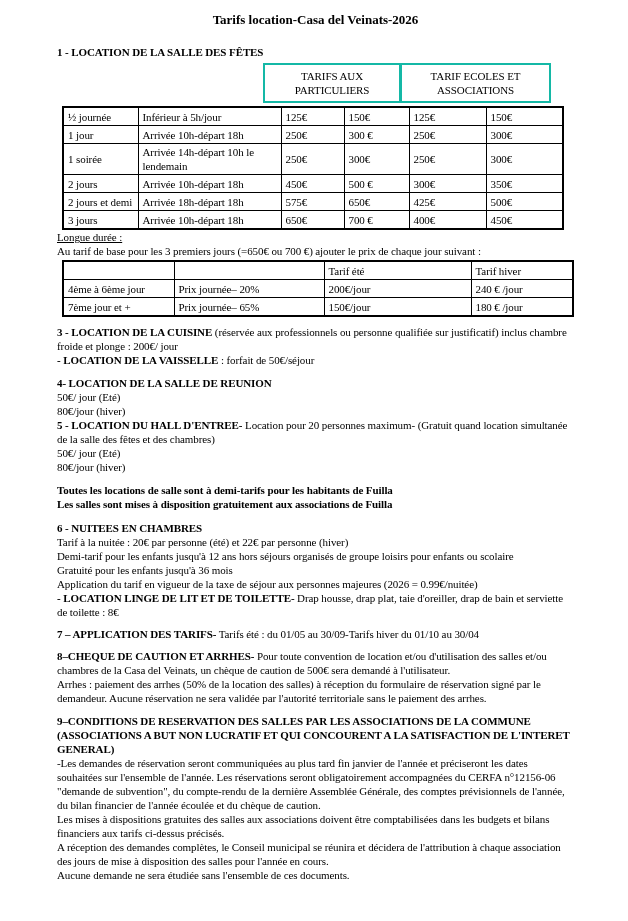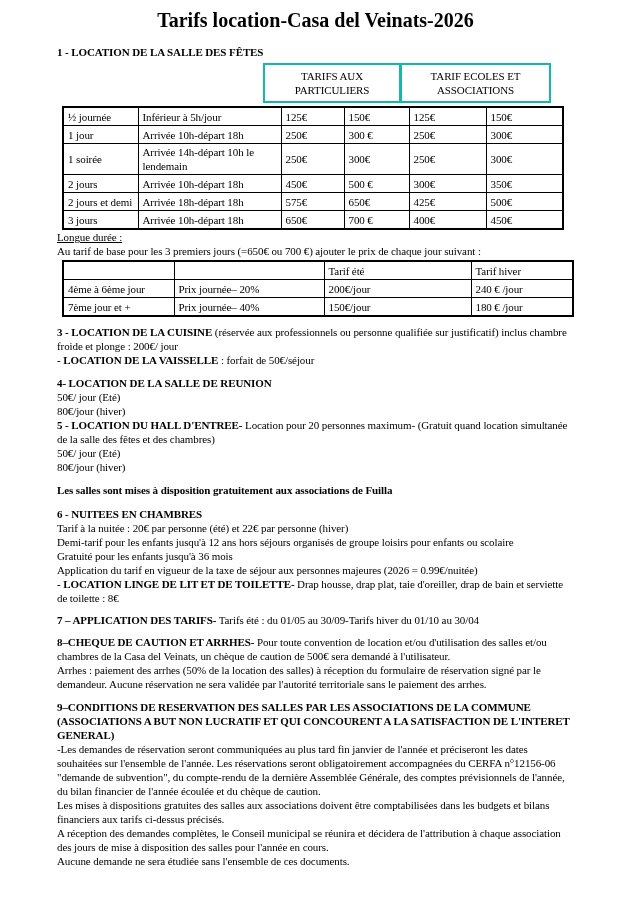--- a/index.html
+++ b/index.html
@@ -4,21 +4,21 @@
 <style>
   html,body { margin:0; padding:0; background:#e8e8e8; }
   .page {
     width:628px; height:921px; box-sizing:border-box; margin:0 auto;
     background:#ffffff; color:#000;
     font-family:"Liberation Serif", serif;
     font-size:11px; line-height:14px; letter-spacing:-0.1px;
     padding:8px 54px 0 57px; overflow:hidden;
   }
   .title {
-    text-align:center; font-weight:700; font-size:20px; line-height:20px;
+    text-align:center; font-weight:700; font-size:13px; line-height:20px;
     letter-spacing:0; margin:2px 0 15px 0;
   }
   .h { font-weight:700; }
   b { font-weight:700;font-family:Liberation Serif, serif; }
   .ul { text-decoration:underline; }
 
   
   .ghrow { display:flex; margin-left:206px; margin-top:4px; }
   .gbox { border:2px solid #14b8a6; box-sizing:border-box; text-align:center; padding:4px 16px; }
   .g1 { width:138px; }
@@ -130,21 +130,21 @@
             <td>Tarif hiver</td>
           </tr>
           <tr>
             <td>4ème à 6ème jour</td>
             <td>Prix journée– 20%</td>
             <td>200€/jour</td>
             <td>240 € /jour</td>
           </tr>
           <tr>
             <td>7ème jour et +</td>
-            <td>Prix journée– 40%</td>
+            <td>Prix journée– 65%</td>
             <td>150€/jour</td>
             <td>180 € /jour</td>
           </tr>
         </tbody>
     </table>
   </div>
 
   <div class="blk mt8">
     <p><b>3 - LOCATION DE LA CUISINE</b><span> (réservée aux professionnels ou personne qualifiée sur justificatif) inclus chambre froide et plonge : 200€/ jour</span></p>
     <p><b>- LOCATION DE LA VAISSELLE</b><span> : forfait de 50€/séjour</span></p>
@@ -156,20 +156,21 @@
     <div>80€/jour (hiver)</div>
   </div>
 
   <div class="blk mt0">
     <p><b>5 - LOCATION DU HALL D'ENTREE-</b><span> Location pour 20 personnes maximum- (Gratuit quand location simultanée de la salle des fêtes et des chambres)</span></p>
     <div>50€/ jour (Eté)</div>
     <div>80€/jour (hiver)</div>
   </div>
 
   <div class="blk mt9">
+    <div class="h">Toutes les locations de salle sont à demi-tarifs pour les habitants de Fuilla</div>
     <div class="h">Les salles sont mises à disposition gratuitement aux associations de Fuilla</div>
   </div>
 
   <div class="blk mt10">
     <div class="h">6 - NUITEES EN CHAMBRES</div>
     <div>Tarif à la nuitée : 20€ par personne (été) et 22€ par personne (hiver)</div>
     <div>Demi-tarif pour les enfants jusqu'à 12 ans hors séjours organisés de groupe loisirs pour enfants ou scolaire</div>
     <div>Gratuité pour les enfants jusqu'à 36 mois</div>
     <div>Application du tarif en vigueur de la taxe de séjour aux personnes majeures (2026 = 0.99€/nuitée)</div>
     <p><b> - LOCATION LINGE DE LIT ET DE TOILETTE-</b><span> Drap housse, drap plat, taie d'oreiller, drap de bain et serviette de toilette : 8€</span></p>

